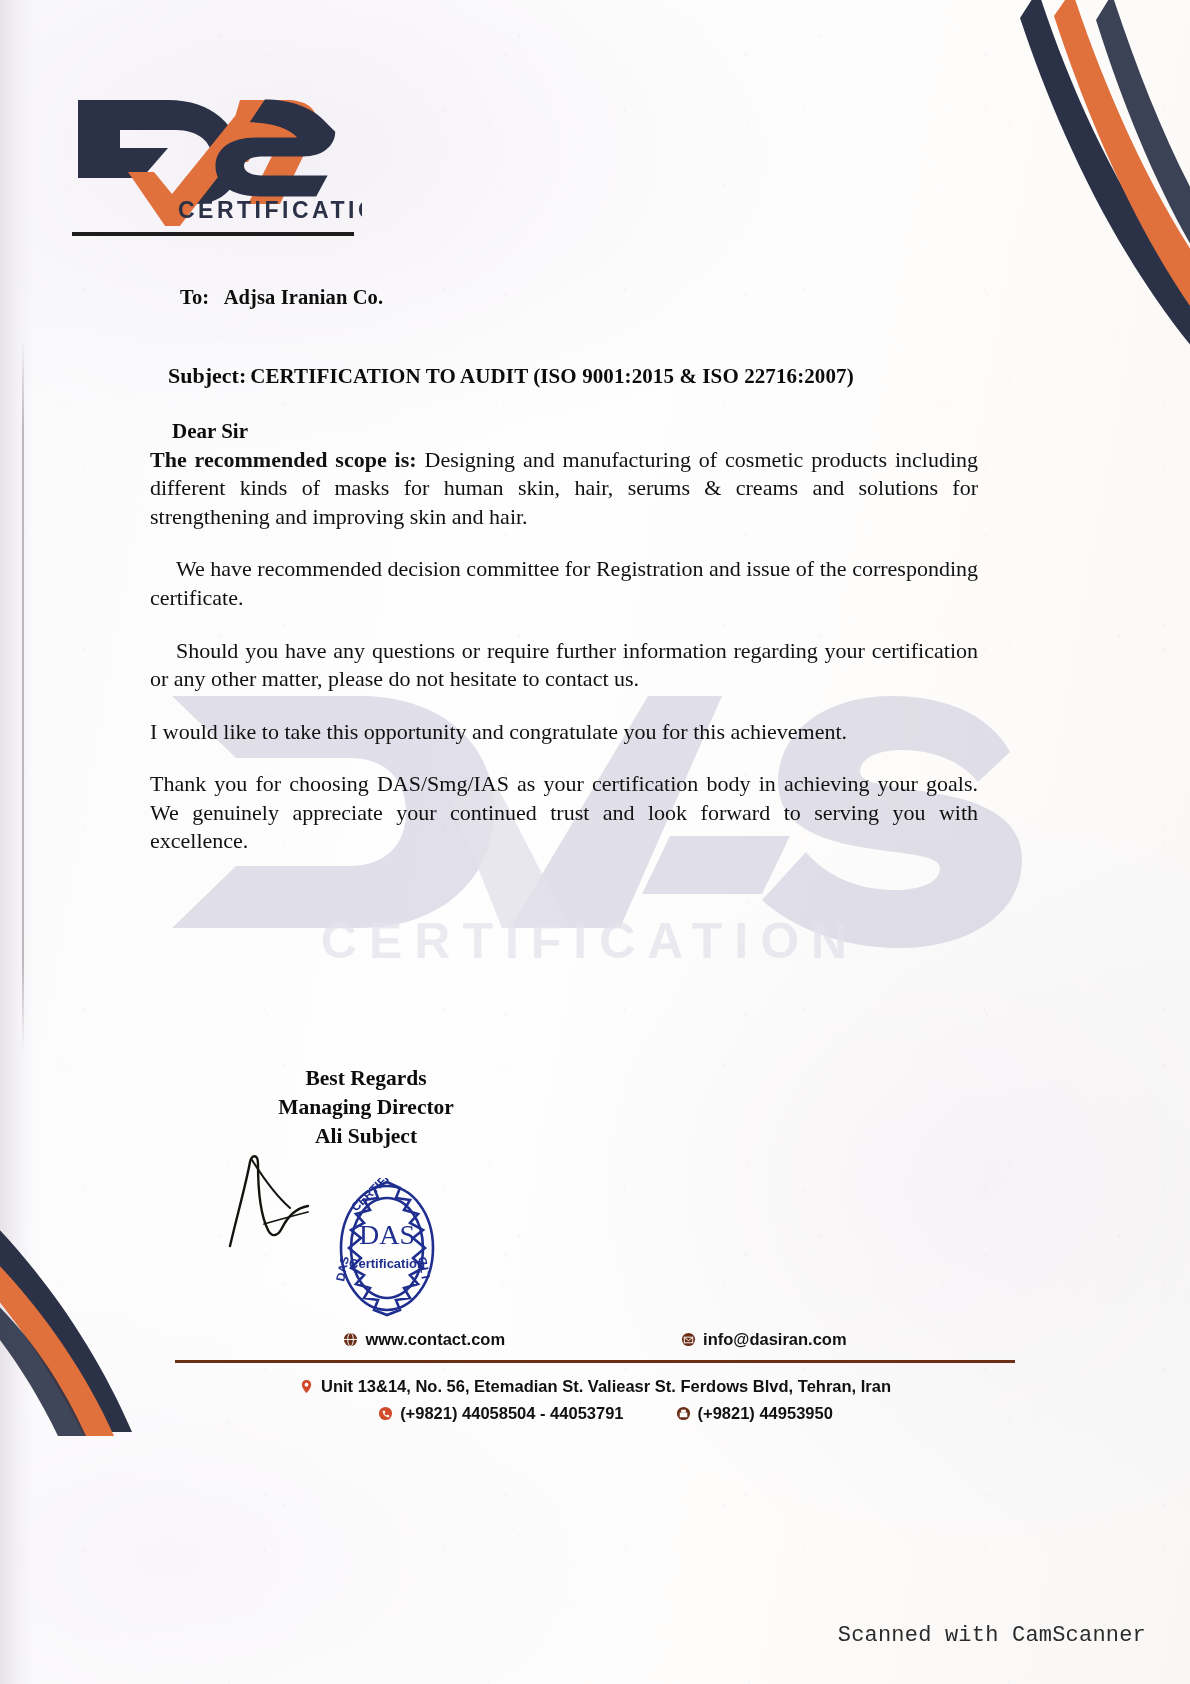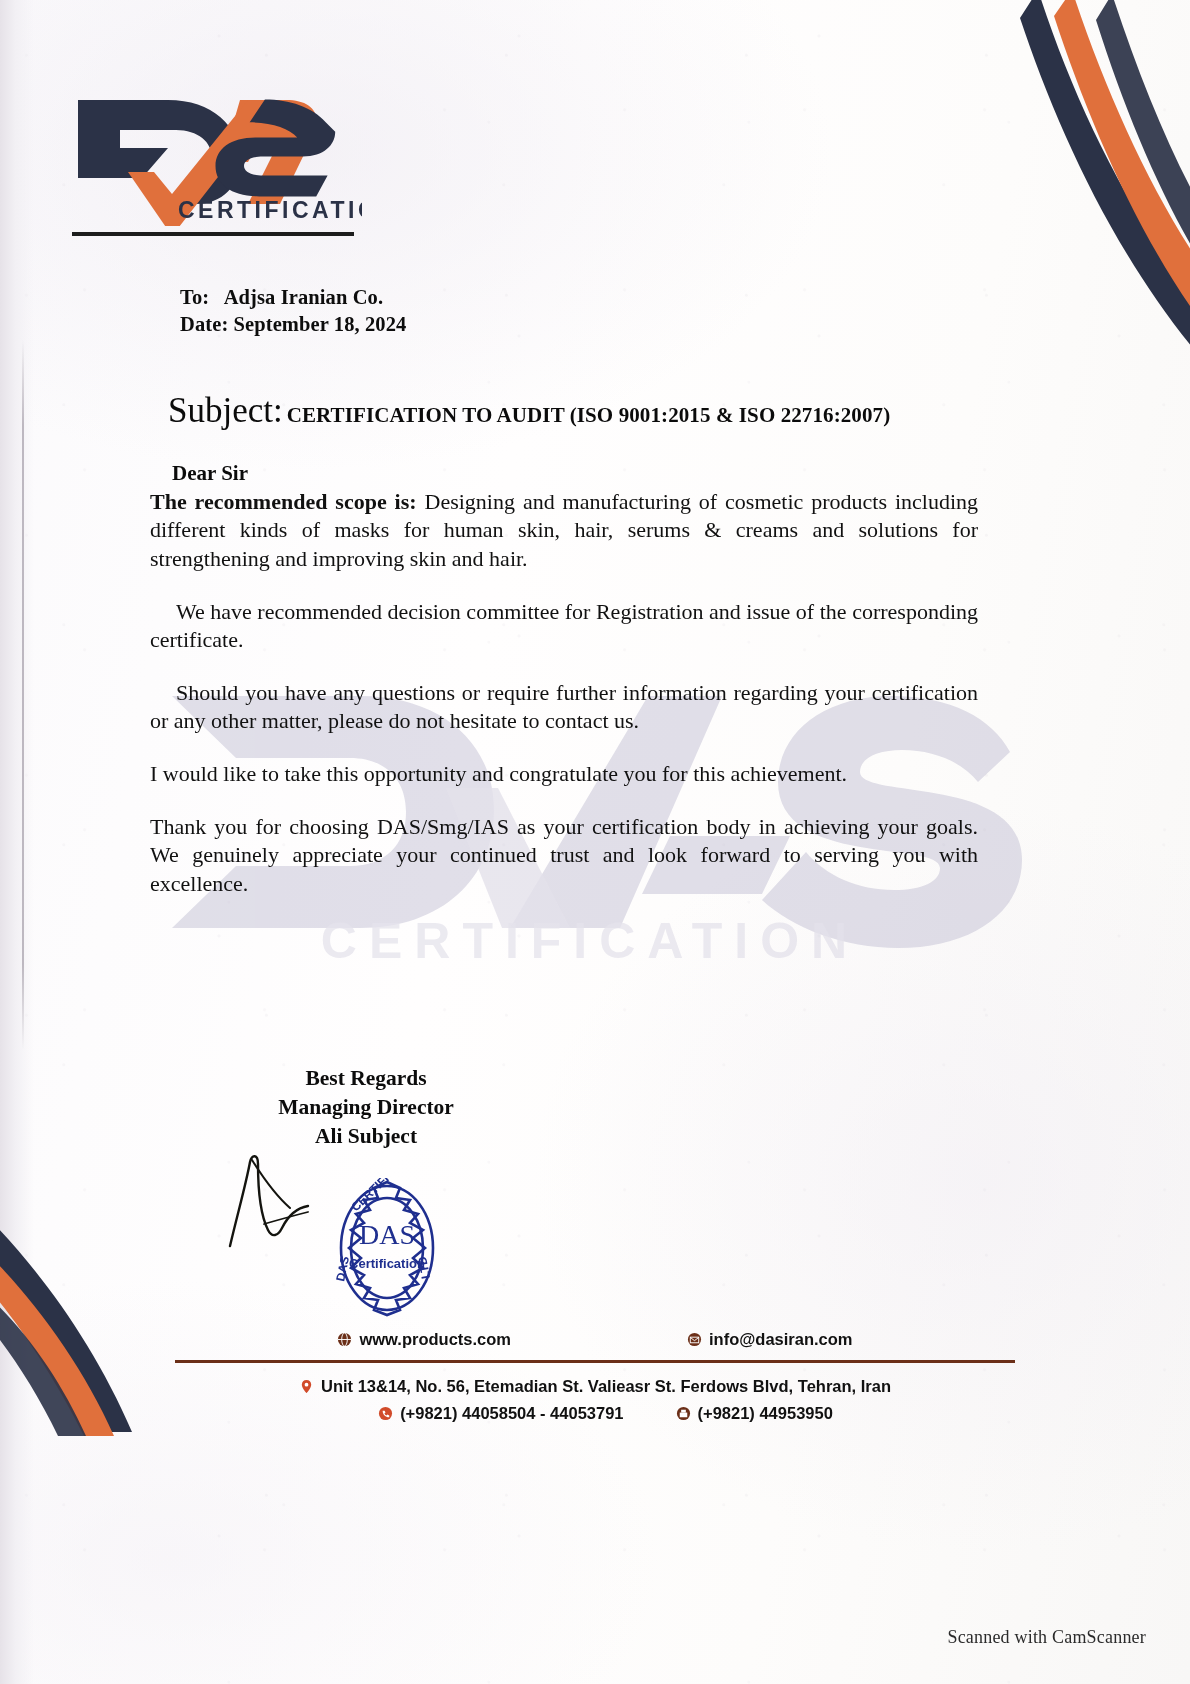--- a/index.html
+++ b/index.html
@@ -78,21 +78,21 @@
 
   .addr { font-size: 20.5px; font-weight: bold; letter-spacing: .1px; color: #0d0d0d; }
   .addr .row { white-space: pre; line-height: 1.33; margin-left: 30px; }
 
   .subject {
     margin-top: 52px;
     margin-left: 18px;
     color: #0b0b0b;
     line-height: 1.15;
   }
-  .subject .sub-label { font-size: 35px; font-weight: normal; }
+  .subject .sub-label { font-size: 22px; font-weight: bold; }
   .subject .sub-text { font-size: 21px; font-weight: bold; letter-spacing: .1px; }
 
   .salutation {
     margin-top: 30px; margin-left: 22px;
     font-size: 21px; font-weight: bold; color: #0b0b0b;
   }
 
   p.body {
     margin: 24px 0 0 0;
     font-size: 22px;
@@ -134,22 +134,22 @@
   .footer-phones {
     margin-top: 8px;
     display: flex; justify-content: center; gap: 52px;
     font-family: "Liberation Sans", sans-serif;
     font-size: 16.5px; font-weight: bold; color: #111; padding-left: 21px;
   }
   .ico { display: inline-block; width: 15px; height: 15px; flex: 0 0 15px; }
 
   .camscanner {
     position: absolute; right: 44px; bottom: 36px;
-    font-family: Liberation Serif, serif;
-    font-size: 18px; color: #2b2b2b; letter-spacing: .2px;
+    font-family: Liberation Mono, monospace;
+    font-size: 22px; color: #2b2b2b; letter-spacing: .2px;
   }
 </style>
 </head>
 <body>
 
 <div class="page">
   <div class="scan-tint"></div>
   <div class="scan-speckle"></div>
   <div class="edge-left"></div>
   <div class="edge-vline"></div>
@@ -191,21 +191,20 @@
       <path d="M286 34 C272 18 248 10 222 10 L206 34 C228 34 248 40 256 50 L212 50 C186 50 170 62 170 80 C170 100 188 112 216 112 H276 L288 90 H220 C208 90 200 86 200 80 C200 74 208 70 220 70 H262 C284 70 296 58 296 44 Z" fill="#2b3247" transform="translate(-18,4) scale(0.95)"></path>
       <text x="106" y="132" font-family="Liberation Sans, sans-serif" font-size="23" font-weight="bold" letter-spacing="3.5" fill="#2b3247">CERTIFICATION</text>
     </svg>
   </div>
   <div class="logo-rule"></div>
 
   <div class="letter">
 
     <div class="addr">
       <div class="row">To:   Adjsa Iranian Co.</div>
-      <div class="row">Date: September 18, 2024</div>
     </div>
 
     <div class="subject">
       <span class="sub-label">Subject:</span>
       <span class="sub-text">CERTIFICATION TO AUDIT (ISO 9001:2015 &amp; ISO 22716:2007)</span>
     </div>
 
     <div class="salutation">Dear Sir</div>
 
 
@@ -262,21 +261,21 @@
 
   <div class="footer">
 
     <div class="footer-line1">
       <div class="footer-row">
         <svg class="ico" viewBox="0 0 16 16">
           <circle cx="8" cy="8" r="7" fill="#6b2f18"></circle>
           <ellipse cx="8" cy="8" rx="3" ry="7" fill="none" stroke="#fff" stroke-width="1"></ellipse>
           <line x1="1" y1="8" x2="15" y2="8" stroke="#fff" stroke-width="1"></line>
         </svg>
-        <span>www.products.com</span>
+        <span>www.contact.com</span>
       </div>
       <div class="footer-row">
         <svg class="ico" viewBox="0 0 16 16">
           <circle cx="8" cy="8" r="7" fill="#6b2f18"></circle>
           <rect x="3.5" y="5.5" width="9" height="6" fill="none" stroke="#fff" stroke-width="1"></rect>
           <path d="M3.5 5.8 L8 9.2 L12.5 5.8" fill="none" stroke="#fff" stroke-width="1"></path>
         </svg>
         <span>info@dasiran.com</span>
       </div>
     </div>

